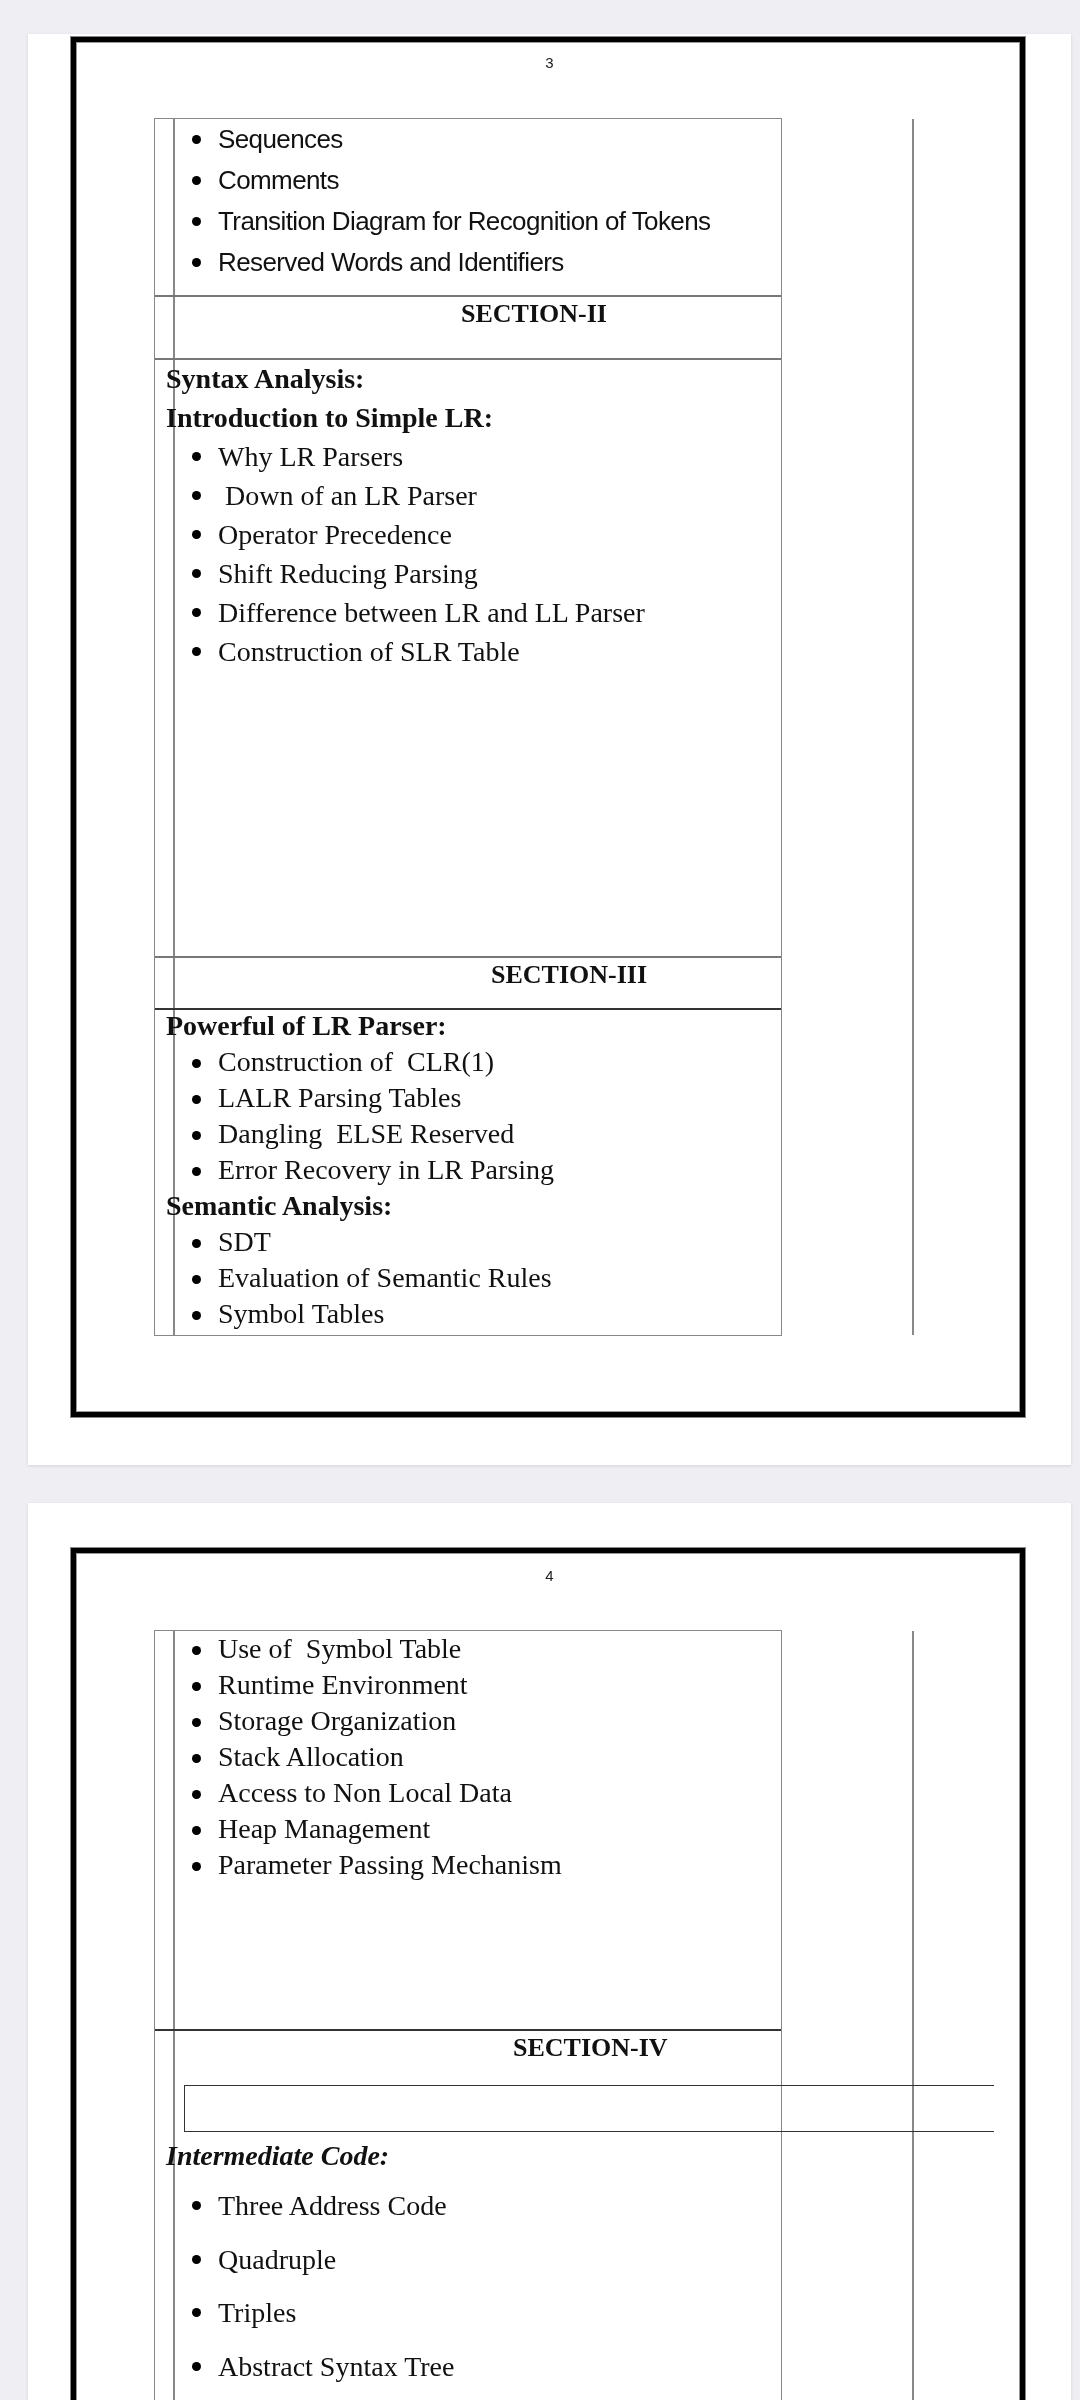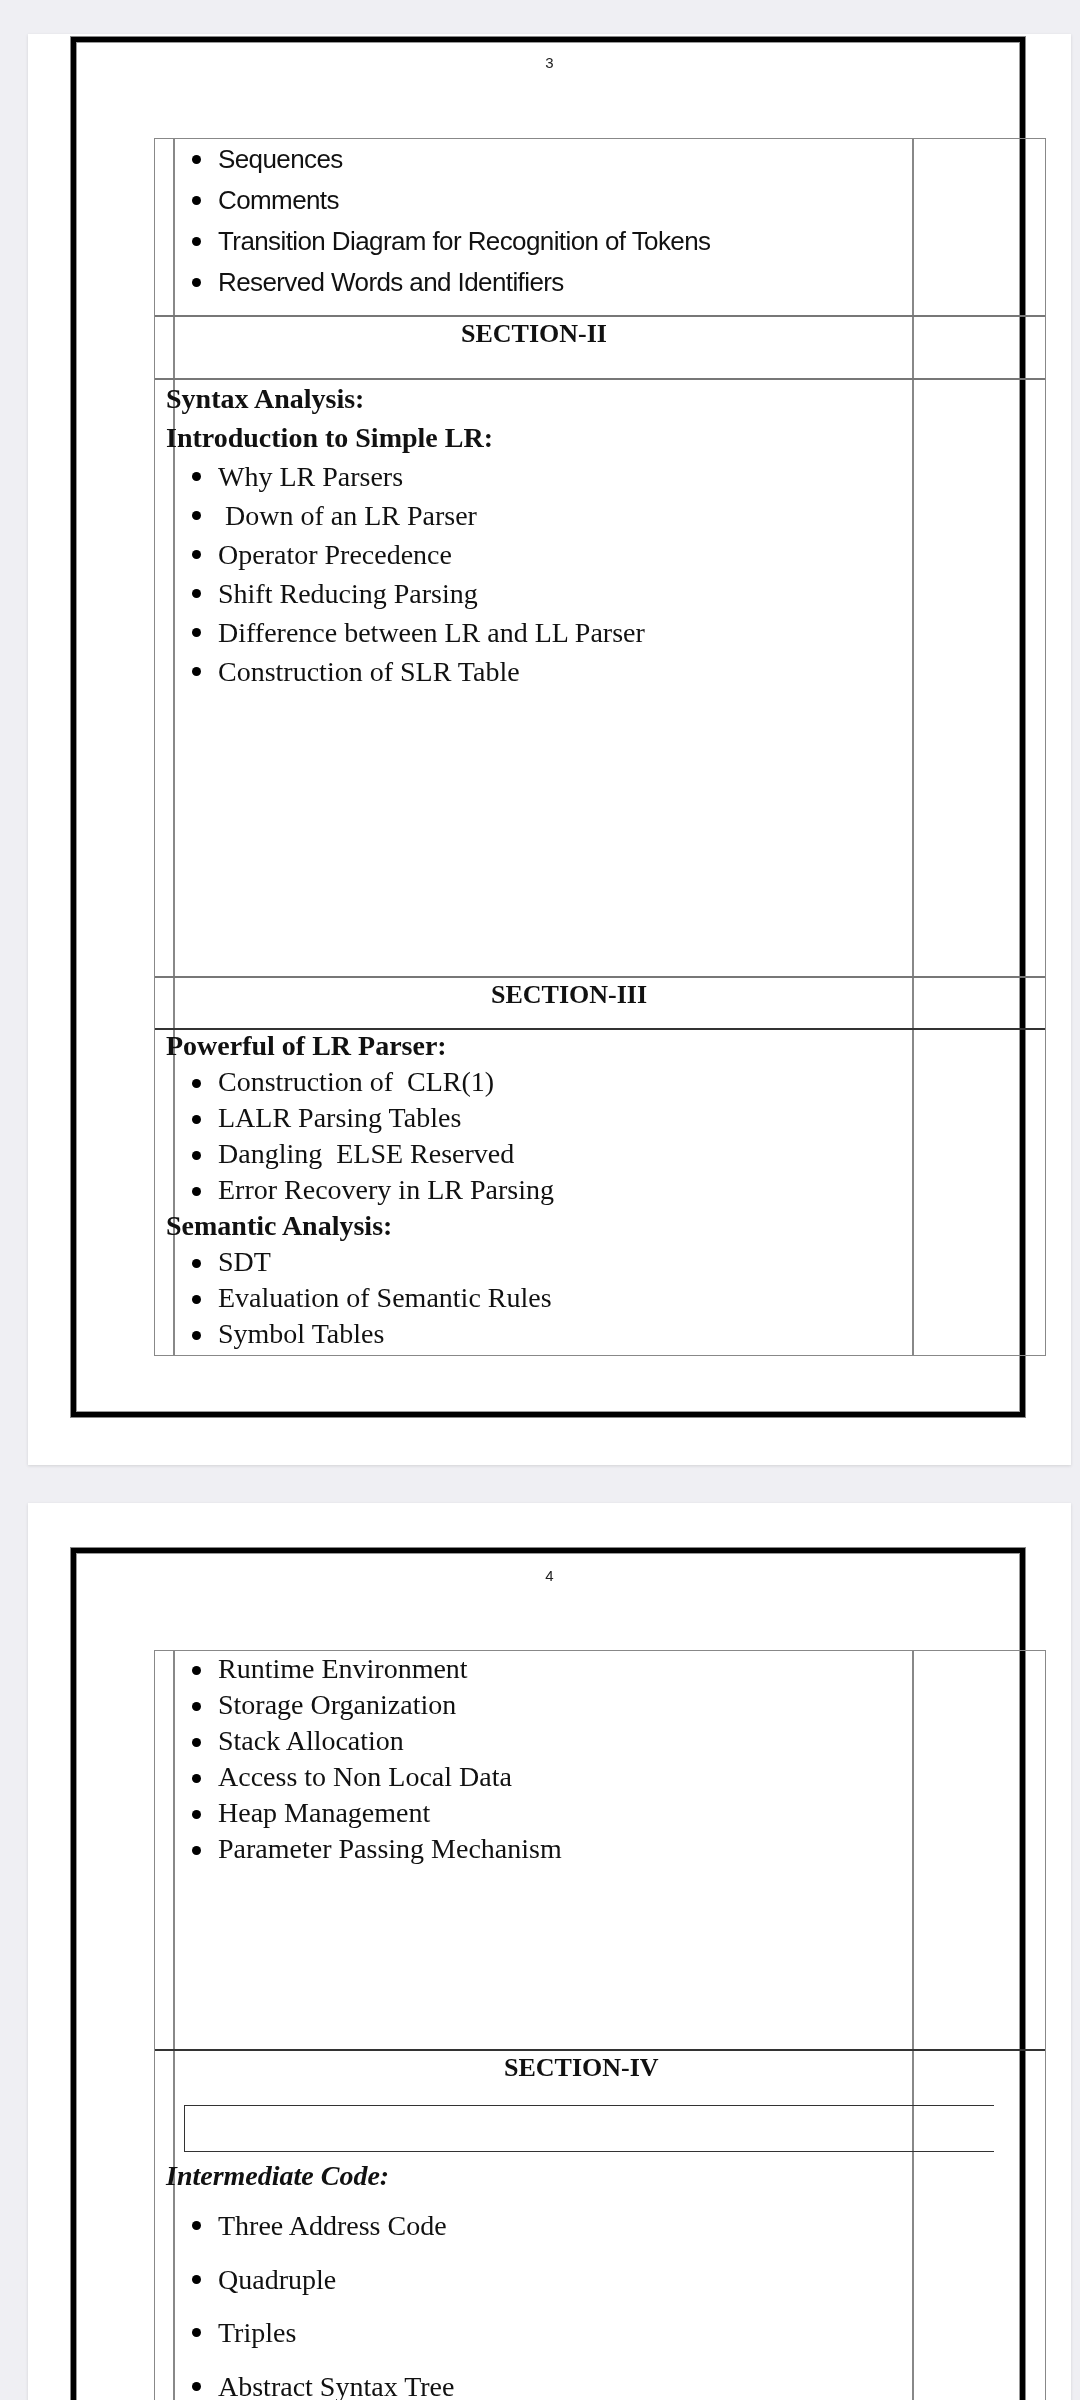--- a/index.html
+++ b/index.html
@@ -20,22 +20,22 @@
     position:absolute; inset:0; border:5px solid #000;
   }
   .frame .f3 {
     position:absolute; inset:5px; border:1px solid #999;
   }
   .pagenum {
     position:absolute; left:0; width:100%; text-align:center;
     font-family:"Liberation Sans", sans-serif; font-size:15px; color:#222;
   }
   .tbl {
-    position:absolute; left:126px; width:892px;
-    border:1.5px solid #888; box-sizing:border-box;margin-top:20px;
+    position:absolute; left:126px; width:628px;
+    border:1.5px solid #888; box-sizing:border-box;
   }
   .vline {
     position:absolute; top:0; bottom:0; width:1.5px; background:#888;
   }
   .hline {
     position:absolute; height:1.5px; background:#777;
   }
   .cell {
     position:absolute; left:0; right:0;
   }
@@ -128,31 +128,32 @@
       <div class="f3" style="border-bottom:none;"></div>
   </div>
   <div class="pagenum" style="top:64px;">4</div>
 
   <div class="tbl" style="top:127px; height:800px; border-bottom:none;">
     <div class="vline" style="left:18px;"></div>
     <div class="vline" style="left:757px;"></div>
 
     <div class="cell" style="top:0px;">
       <ul class="items serif">
+        <li style="line-height:36px;">Use of  Symbol Table</li>
         <li style="line-height:36px;">Runtime Environment</li>
         <li style="line-height:36px;">Storage Organization</li>
         <li style="line-height:36px;">Stack Allocation</li>
         <li style="line-height:36px;">Access to Non Local Data</li>
         <li style="line-height:36px;">Heap Management</li>
         <li style="line-height:36px;">Parameter Passing Mechanism</li>
       </ul>
     </div>
     <div class="hline" style="left:0; right:0; top:398px; background:#333;"></div>
 
-    <div class="section" style="left:349px; top:402px;">SECTION-IV</div>
+    <div class="section" style="left:358px; top:402px;">SECTION-IV</div>
     <div class="ibox" style="left:29px; top:454px; width:810px; height:47px;"></div>
 
     <div class="cell" style="top:502px;">
       <div class="heading" style="line-height:46px;font-style:italic;">Intermediate Code:</div>
       <ul class="items serif spaced">
         <li>Three Address Code</li>
         <li>Quadruple</li>
         <li>Triples</li>
         <li>Abstract Syntax Tree</li>
       </ul>

